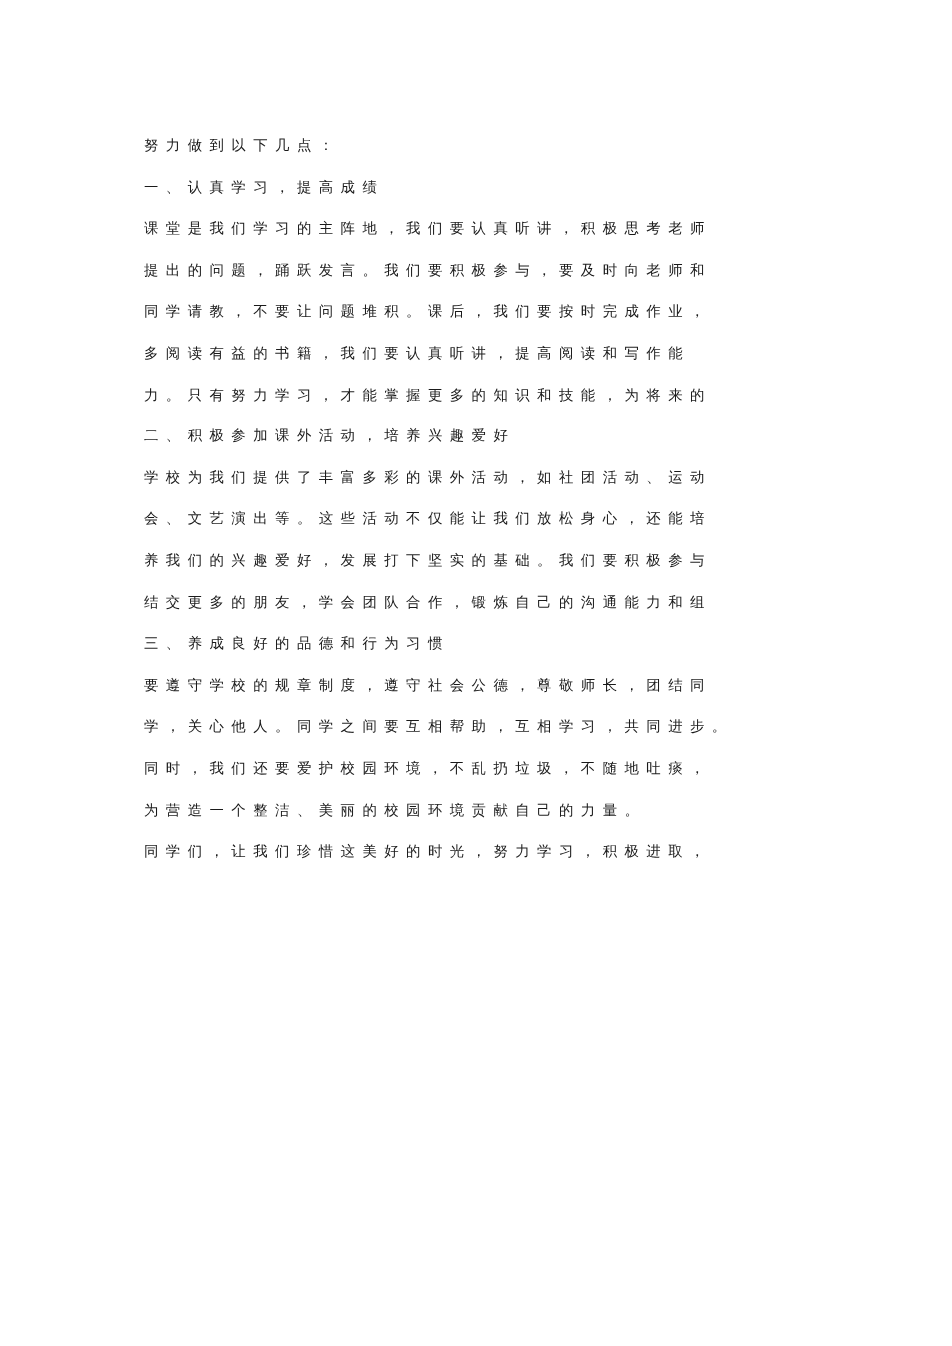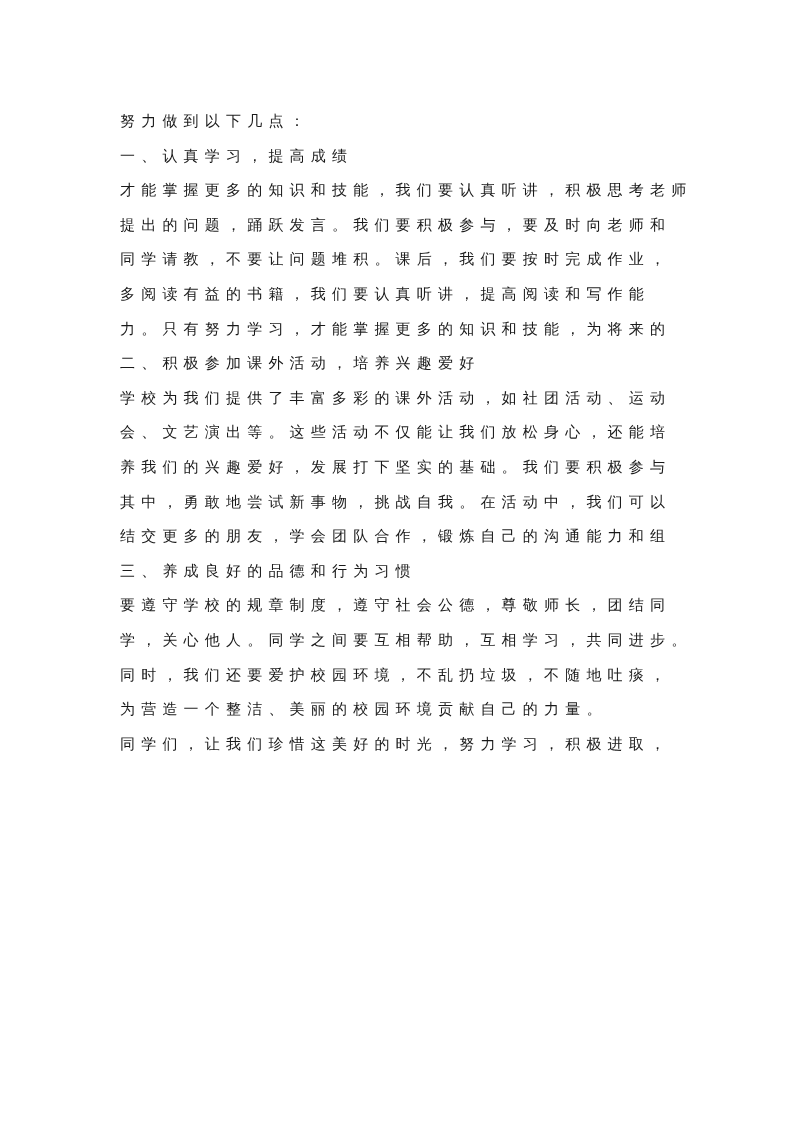--- a/index.html
+++ b/index.html
@@ -17,41 +17,40 @@
     }
     .page {
       position: absolute;
       left: 120px;
       top: 104px;
       width: 560px;
     }
     .line {
       height: 34.6px;
       line-height: 34.6px;
-      font-size: 15px;
+      font-size: 12px;
       letter-spacing: 6.2px;
       white-space: nowrap;
     }
   </style>
 </head>
 <body>
 
 <div class="page">
   <div class="line">努力做到以下几点：</div>
   <div class="line">一、认真学习，提高成绩</div>
-  <div class="line">才能掌握更多的知识和技能，我们要认真听讲，积极思考老师</div>
+  <div class="line">课堂是我们学习的主阵地，我们要认真听讲，积极思考老师</div>
   <div class="line">提出的问题，踊跃发言。我们要积极参与，要及时向老师和</div>
   <div class="line">同学请教，不要让问题堆积。课后，我们要按时完成作业，</div>
   <div class="line">多阅读有益的书籍，我们要认真听讲，提高阅读和写作能</div>
   <div class="line">力。只有努力学习，才能掌握更多的知识和技能，为将来的</div>
   <div class="line">二、积极参加课外活动，培养兴趣爱好</div>
   <div class="line">学校为我们提供了丰富多彩的课外活动，如社团活动、运动</div>
   <div class="line">会、文艺演出等。这些活动不仅能让我们放松身心，还能培</div>
   <div class="line">养我们的兴趣爱好，发展打下坚实的基础。我们要积极参与</div>
-  <div class="line">其中，勇敢地尝试新事物，挑战自我。在活动中，我们可以</div>
   <div class="line">结交更多的朋友，学会团队合作，锻炼自己的沟通能力和组</div>
   <div class="line">三、养成良好的品德和行为习惯</div>
   <div class="line">要遵守学校的规章制度，遵守社会公德，尊敬师长，团结同</div>
   <div class="line">学，关心他人。同学之间要互相帮助，互相学习，共同进步。</div>
   <div class="line">同时，我们还要爱护校园环境，不乱扔垃圾，不随地吐痰，</div>
   <div class="line">为营造一个整洁、美丽的校园环境贡献自己的力量。</div>
   <div class="line">同学们，让我们珍惜这美好的时光，努力学习，积极进取，</div>
 </div>
 
 </body></html>

